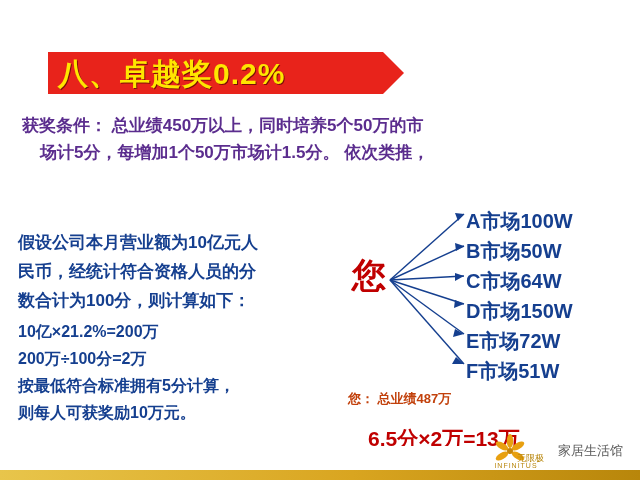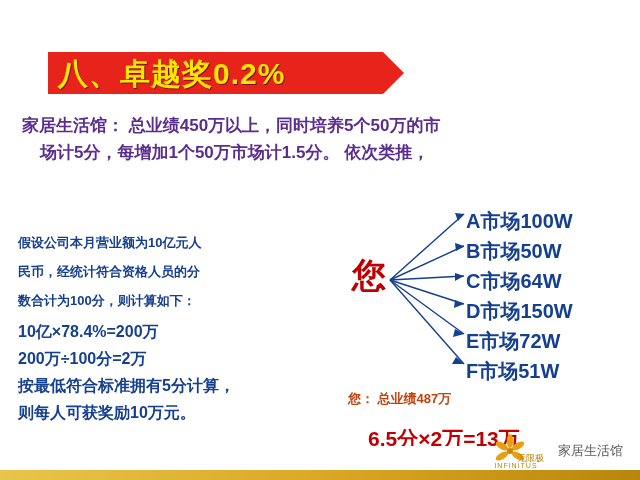--- a/index.html
+++ b/index.html
@@ -69,21 +69,21 @@
     font-size:17px;font-weight:bold;
     line-height:27px;
     letter-spacing:0px;
   }
   .cond-block .ln{white-space:nowrap;}
   .cond-block .indent1{padding-left:18px;}
   
   .left-body{
     position:absolute;left:18px;top:228px;width:320px;
     color:#153f8f;
-    font-size:13px;font-weight:bold;
+    font-size:17px;font-weight:bold;
     line-height:29px;
   }
   .left-body .ln{white-space:nowrap;}
   .left-calc{
     position:absolute;left:18px;top:318px;width:330px;
     color:#153f8f;
     font-size:16px;font-weight:bold;
     line-height:27px;
   }
   .left-calc .ln{white-space:nowrap;}
@@ -151,32 +151,32 @@
 
   <div class="corner-gold"></div>
   <div class="corner-gold2"></div>
   <div class="frame-top"></div>
   <div class="frame-left"></div>
 
   <div class="title-banner"></div>
   <div class="title-text">八、卓越奖0.2%</div>
 
   <div class="cond-block">
-    <div class="ln">家居生活馆： 总业绩450万以上，同时培养5个50万的市</div>
+    <div class="ln">获奖条件： 总业绩450万以上，同时培养5个50万的市</div>
     <div class="ln indent1">场计5分，每增加1个50万市场计1.5分。 依次类推，</div>
   </div>
 
   <div class="left-body">
     <div class="ln">假设公司本月营业额为10亿元人</div>
     <div class="ln">民币，经统计符合资格人员的分</div>
     <div class="ln">数合计为100分，则计算如下：</div>
   </div>
 
   <div class="left-calc">
-    <div class="ln">10亿×78.4%=200万</div>
+    <div class="ln">10亿×21.2%=200万</div>
     <div class="ln">200万÷100分=2万</div>
     <div class="ln">按最低符合标准拥有5分计算，</div>
     <div class="ln">则每人可获奖励10万元。</div>
   </div>
 
   <div class="you-char">您</div>
 
   <svg class="arrows" viewBox="0 0 100 180">
     <g stroke="#153f8f" stroke-width="1.4" fill="none">
       <line x1="10" y1="80" x2="84" y2="14"></line>

